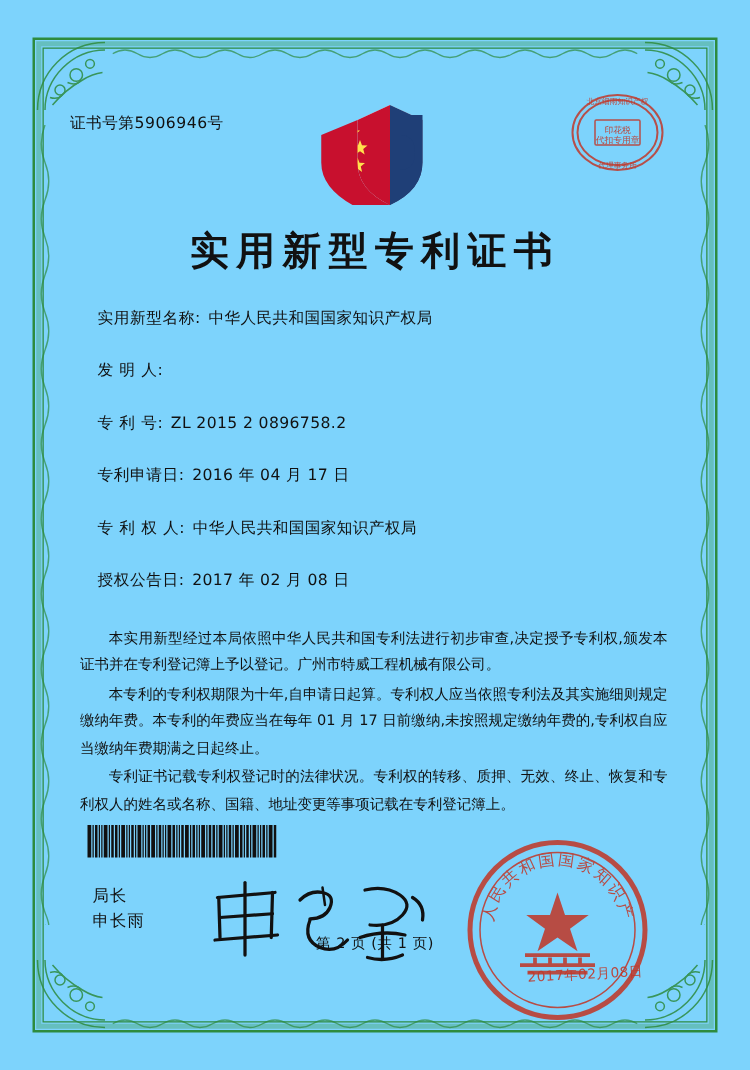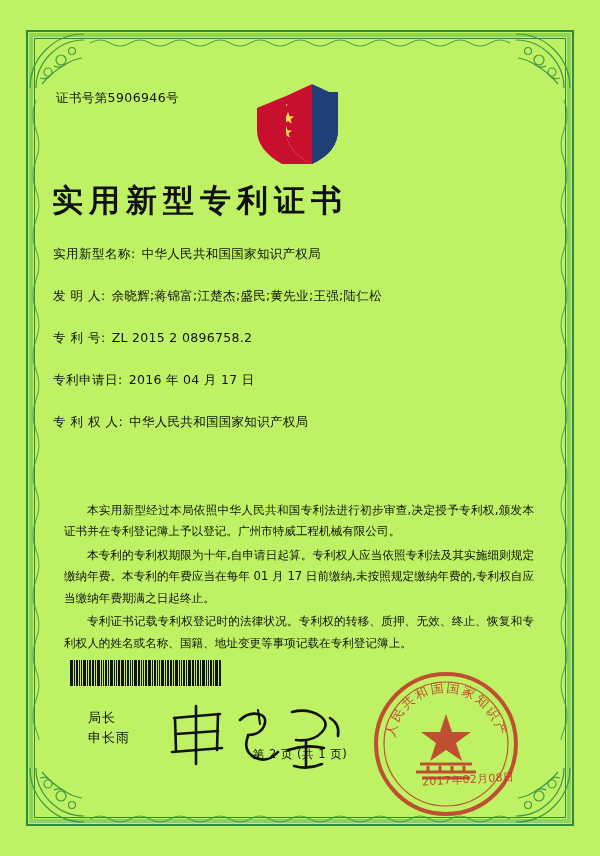--- a/index.html
+++ b/index.html
@@ -13,21 +13,21 @@
     font-family: "DejaVu Sans", "Liberation Sans", sans-serif;
     color: #1a1a1a;
     position: relative;
     overflow: hidden;
   }
   .page {
     position: absolute;
     left: 0; top: 0;
     width: 600px;
     height: 856px;
-    background: #bef264;
+    background: #7dd3fc;
   }
 
   
   .border-outer {
     position: absolute;
     left: 26px; top: 30px;
     width: 548px; height: 796px;
     box-sizing: border-box;
     border: 2px solid #2e8b3f;
   }
@@ -94,31 +94,31 @@
   .seal-top {
     position: absolute;
     right: 14px; top: 6px;
     width: 80px; height: 80px;
   }
 
   .title {
     position: absolute;
     left: 0; top: 120px;
     width: 496px;
-    text-align: left;
+    text-align: center;
     font-family: "DejaVu Sans", "Liberation Sans", sans-serif;
     font-size: 31px;
     font-weight: bold;
     letter-spacing: 6px;
     color: #111;
   }
 
   .fields {
     position: absolute;
-    left: 1px; top: 186px;
+    left: 26px; top: 186px;
     width: 480px;
   }
   .field-row {
     display: flex;
     align-items: baseline;
     margin-bottom: 25px;
     font-size: 12.5px;
     color: #111;
   }
   .field-label {
@@ -154,21 +154,21 @@
   }
   .barcode i {
     display: block;
     background: #111;
     margin-right: 1px;
   }
 
   
   .sig-block {
     position: absolute;
-    left: 36px; top: 648px;
+    left: 22px; top: 648px;
     font-size: 13px;
     line-height: 1.55;
     color: #111;
     letter-spacing: 1px;
   }
   .handwriting {
     position: absolute;
     left: 110px; top: 640px;
     width: 185px; height: 75px;
   }
@@ -311,43 +311,61 @@
             <polygon points="40,22 41.6,26.2 46,26.4 42.6,29.2 43.7,33.5 40,31 36.3,33.5 37.4,29.2 34,26.4 38.4,26.2"></polygon>
             <polygon points="46,34 47.6,38.2 52,38.4 48.6,41.2 49.7,45.5 46,43 42.3,45.5 43.4,41.2 40,38.4 44.4,38.2"></polygon>
             <polygon points="44,48 45.6,52.2 50,52.4 46.6,55.2 47.7,59.5 44,57 40.3,59.5 41.4,55.2 38,52.4 42.4,52.2"></polygon>
             <polygon points="36,58 37.6,62.2 42,62.4 38.6,65.2 39.7,69.5 36,67 32.3,69.5 33.4,65.2 30,62.4 34.4,62.2"></polygon>
           </g>
           <path d="M15 30 L44 18 L44 52 Q44 74 70 86 L40 86 Q15 72 15 52 Z" fill="#c8102e"></path>
         </g>
       </svg>
     </div>
 
+    <div class="seal-top">
+      <svg width="80" height="80" viewBox="0 0 80 80">
+        <g stroke="#c0392b" fill="none" stroke-width="1.6" opacity=".85">
+          <ellipse cx="40" cy="40" rx="36" ry="30"></ellipse>
+          <ellipse cx="40" cy="40" rx="32" ry="26"></ellipse>
+          <rect x="22" y="30" width="36" height="20" rx="1" stroke-width="1.2"></rect>
+        </g>
+        <g fill="#c0392b" opacity=".9" font-family="DejaVu Sans, sans-serif">
+          <text x="40" y="17" font-size="6.2" text-anchor="middle">北京细雨知识产权</text>
+          <text x="40" y="68" font-size="6.2" text-anchor="middle">代理事务所</text>
+          <text x="40" y="40" font-size="7" text-anchor="middle">印花税</text>
+          <text x="40" y="48" font-size="7" text-anchor="middle">代扣专用章</text>
+        </g>
+      </svg>
+    </div>
 
     <div class="title">实用新型专利证书</div>
 
     <div class="fields">
       <div class="field-row">
         <span class="field-label">实用新型名称:</span>
         <span class="field-value">中华人民共和国国家知识产权局</span>
       </div>
       <div class="field-row">
         <span class="field-label">发 明 人:</span>
-        <span class="field-value">余晓辉;蒋锦富;江楚杰;盛民;黄先业;王强;陆仁松</span>
       </div>
       <div class="field-row">
         <span class="field-label">专 利 号:</span>
         <span class="field-value">ZL 2015 2 0896758.2</span>
       </div>
       <div class="field-row">
         <span class="field-label">专利申请日:</span>
         <span class="field-value">2016 年 04 月 17 日</span>
       </div>
       <div class="field-row">
         <span class="field-label">专 利 权 人:</span>
         <span class="field-value">中华人民共和国国家知识产权局</span>
+      </div>
+      <div class="field-row">
+        <span class="field-label">授权公告日:</span>
+        <span class="field-value">2017 年 02 月 08 日</span>
       </div>
     </div>
 
     <div class="paragraphs">
       <p>本实用新型经过本局依照中华人民共和国专利法进行初步审查,决定授予专利权,颁发本证书并在专利登记簿上予以登记。广州市特威工程机械有限公司。</p>
       <p>本专利的专利权期限为十年,自申请日起算。专利权人应当依照专利法及其实施细则规定缴纳年费。本专利的年费应当在每年 01 月 17 日前缴纳,未按照规定缴纳年费的,专利权自应当缴纳年费期满之日起终止。</p>
       <p>专利证书记载专利权登记时的法律状况。专利权的转移、质押、无效、终止、恢复和专利权人的姓名或名称、国籍、地址变更等事项记载在专利登记簿上。</p>
     </div>
 
     <div class="barcode">

